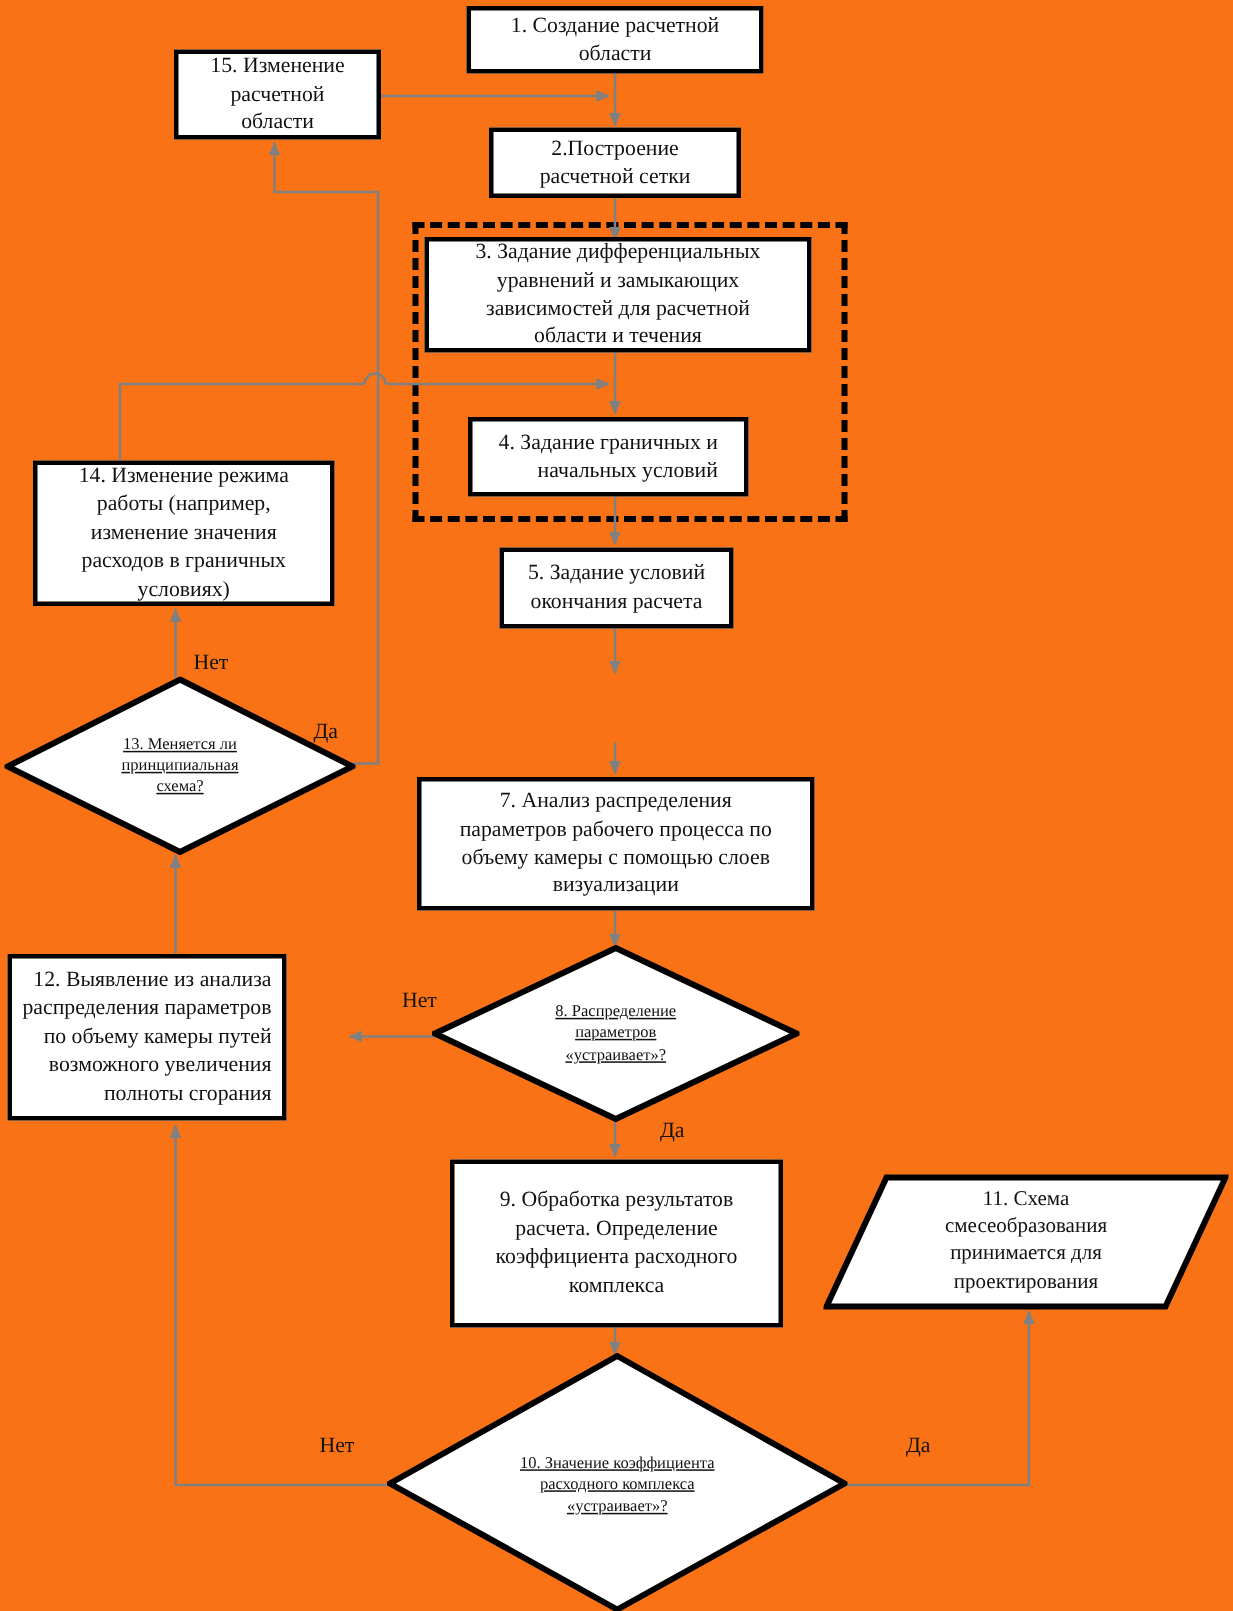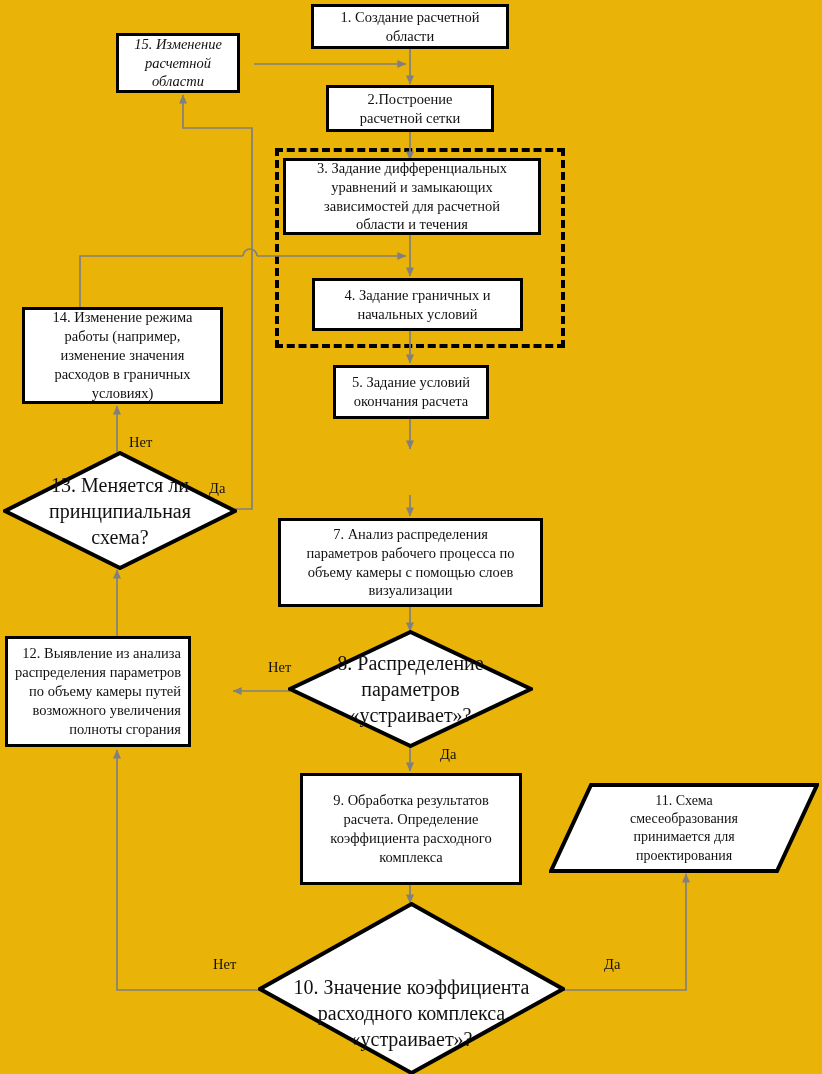--- a/index.html
+++ b/index.html
@@ -1,28 +1,28 @@
 <!DOCTYPE html>
 <html><head>
 <meta charset="utf-8">
 <style>
   html,body{margin:0;padding:0;background:#ffffff;}
   body{font-family:"Liberation Serif",serif;}
-  #stage{position:relative;width:822px;height:1074px;background:#eab308;overflow:hidden;}
+  #stage{position:relative;width:822px;height:1074px;background:#f97316;overflow:hidden;}
 
   .node{position:absolute;box-sizing:border-box;display:flex;align-items:center;justify-content:center;text-align:center;background:#fff;}
   .proc{border:3px solid #000;}
   .proc .txt{font-size:14.5px;line-height:1.30;color:#111;padding:2px 6px;}
 
   .dashed{position:absolute;box-sizing:border-box;border:4px dashed #000;background:transparent;}
 
   .diamond{position:absolute;}
   .diamond svg{position:absolute;left:0;top:0;}
   .diamond .dtxt{position:absolute;left:0;top:50%;transform:translateY(-50%);width:100%;
-    text-align:center;font-size:20px;line-height:1.30;color:#111;}
+    text-align:center;font-size:11px;line-height:1.30;color:#111;text-decoration:underline;}
 
   .para{position:absolute;}
   .para svg{position:absolute;left:0;top:0;}
   .para .ptxt{position:absolute;left:0;top:50%;transform:translateY(-50%);width:100%;
     text-align:center;font-size:14px;line-height:1.30;color:#111;}
 
   .edgelabel{position:absolute;font-size:14.5px;color:#111;white-space:nowrap;}
 
   #wires{position:absolute;left:0;top:0;width:822px;height:1074px;pointer-events:none;}
 </style>
@@ -90,21 +90,21 @@
 расчетной сетки</div>
   </div>
 
   <div class="node proc" style="left:283px;top:158px;width:258px;height:77px;">
     <div class="txt" style="white-space:pre-line;">3. Задание дифференциальных
 уравнений и замыкающих
 зависимостей для расчетной
 области и течения</div>
   </div>
 
-  <div class="node proc" style="left:312px;top:278px;width:211px;height:53px;">
+  <div class="node proc" style="left:312px;top:278px;width:187px;height:53px;text-align:right;">
     <div class="txt" style="white-space:pre-line;">4. Задание граничных и
 начальных условий</div>
   </div>
 
   <div class="node proc" style="left:333px;top:365px;width:156px;height:54px;">
     <div class="txt" style="white-space:pre-line;">5. Задание условий
 окончания расчета</div>
   </div>
 
 
@@ -128,21 +128,21 @@
     <div class="txt" style="white-space:pre-line;">9. Обработка результатов
 расчета. Определение
 коэффициента расходного
 комплекса</div>
   </div>
 
   <div class="diamond" style="left:258px;top:902px;width:307px;height:172px;">
     <svg width="307" height="172" viewBox="0 0 307 172">
       <polygon points="153.5,2 305,87 153.5,171 2,87" fill="#fff" stroke="#000" stroke-width="4"></polygon>
     </svg>
-    <div class="dtxt" style="white-space:pre-line;top:88px;margin-top:23px;">10. Значение коэффициента
+    <div class="dtxt" style="white-space:pre-line;top:88px;">10. Значение коэффициента
 расходного комплекса
 «устраивает»?</div>
   </div>
 
   <div class="para" style="left:549px;top:782px;width:270px;height:92px;">
     <svg width="270" height="92" viewBox="0 0 270 92">
       <polygon points="42,3 268,3 228,89 2,89" fill="#fff" stroke="#000" stroke-width="4"></polygon>
     </svg>
     <div class="ptxt" style="white-space:pre-line;">11. Схема
 смесеобразования
@@ -168,21 +168,21 @@
   </div>
 
   <div class="node proc" style="left:22px;top:307px;width:201px;height:97px;">
     <div class="txt" style="white-space:pre-line;">14. Изменение режима
 работы (например,
 изменение значения
 расходов в граничных
 условиях)</div>
   </div>
 
-  <div class="node proc" style="left:116px;top:33px;width:124px;height:60px;font-style:italic;">
+  <div class="node proc" style="left:116px;top:33px;width:138px;height:60px;">
     <div class="txt" style="white-space:pre-line;">15. Изменение
 расчетной
 области</div>
   </div>
 
   <div class="edgelabel" style="left:129px;top:434px;">Нет</div>
   <div class="edgelabel" style="left:209px;top:480px;">Да</div>
   <div class="edgelabel" style="left:268px;top:659px;">Нет</div>
   <div class="edgelabel" style="left:440px;top:746px;">Да</div>
   <div class="edgelabel" style="left:213px;top:956px;">Нет</div>

